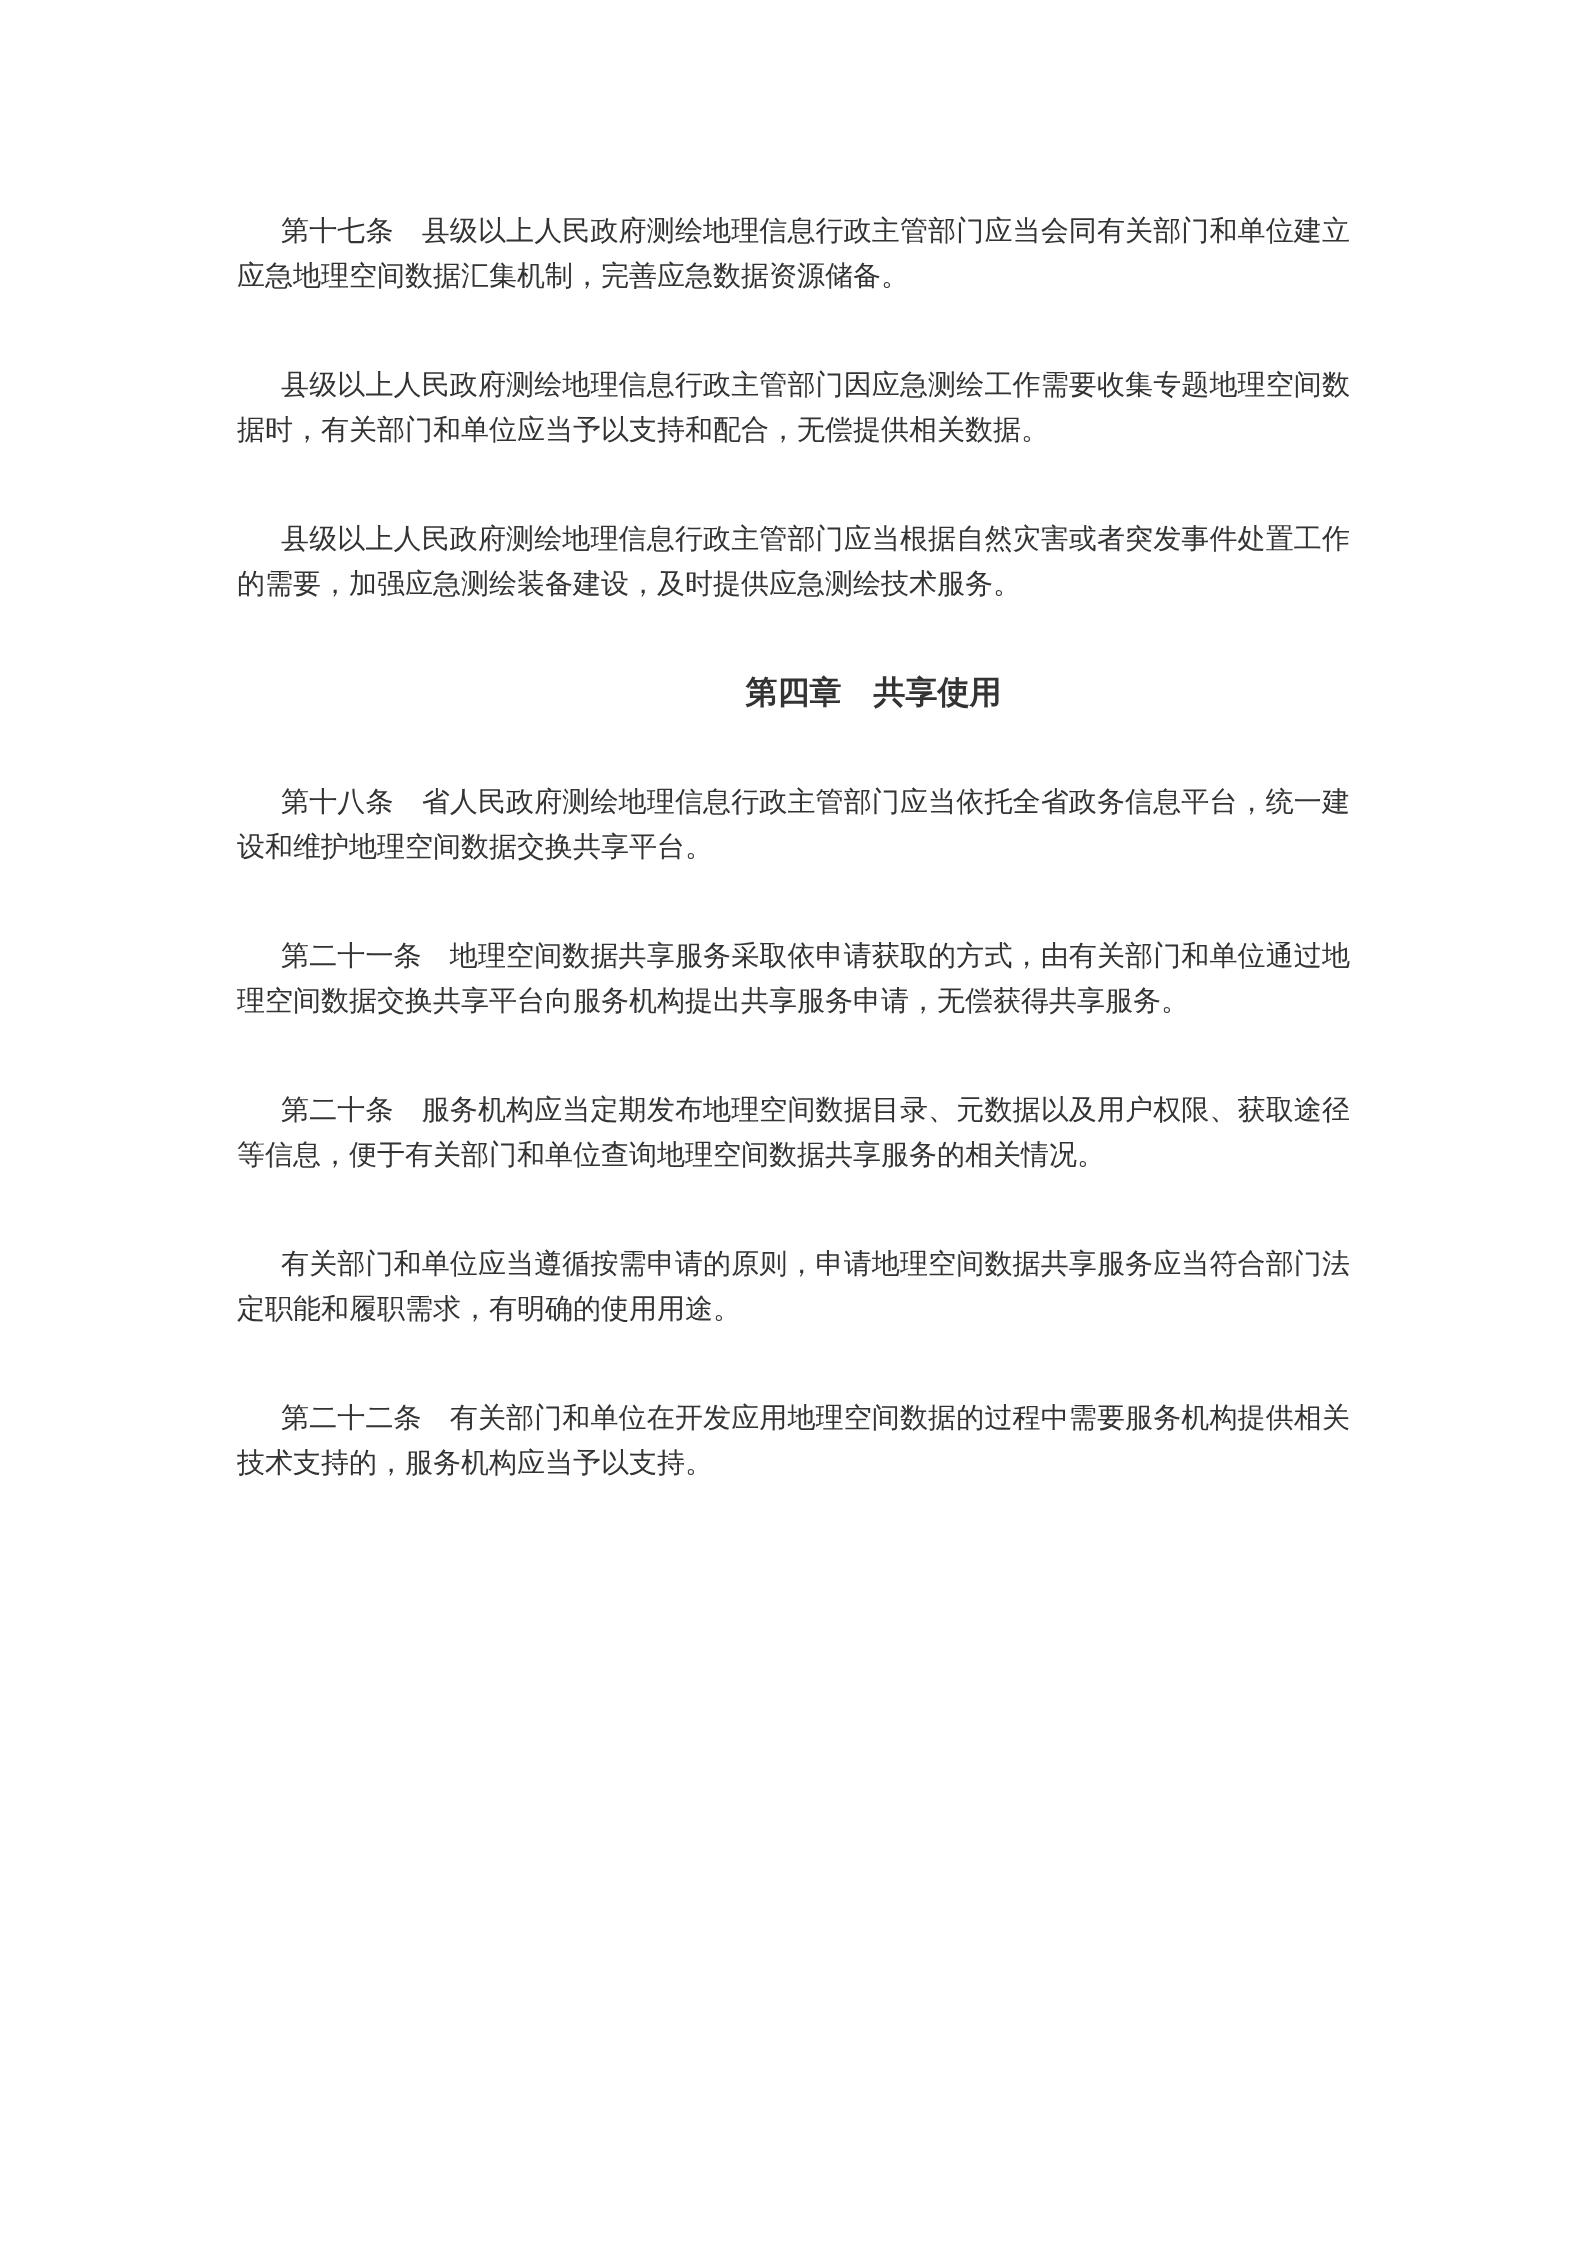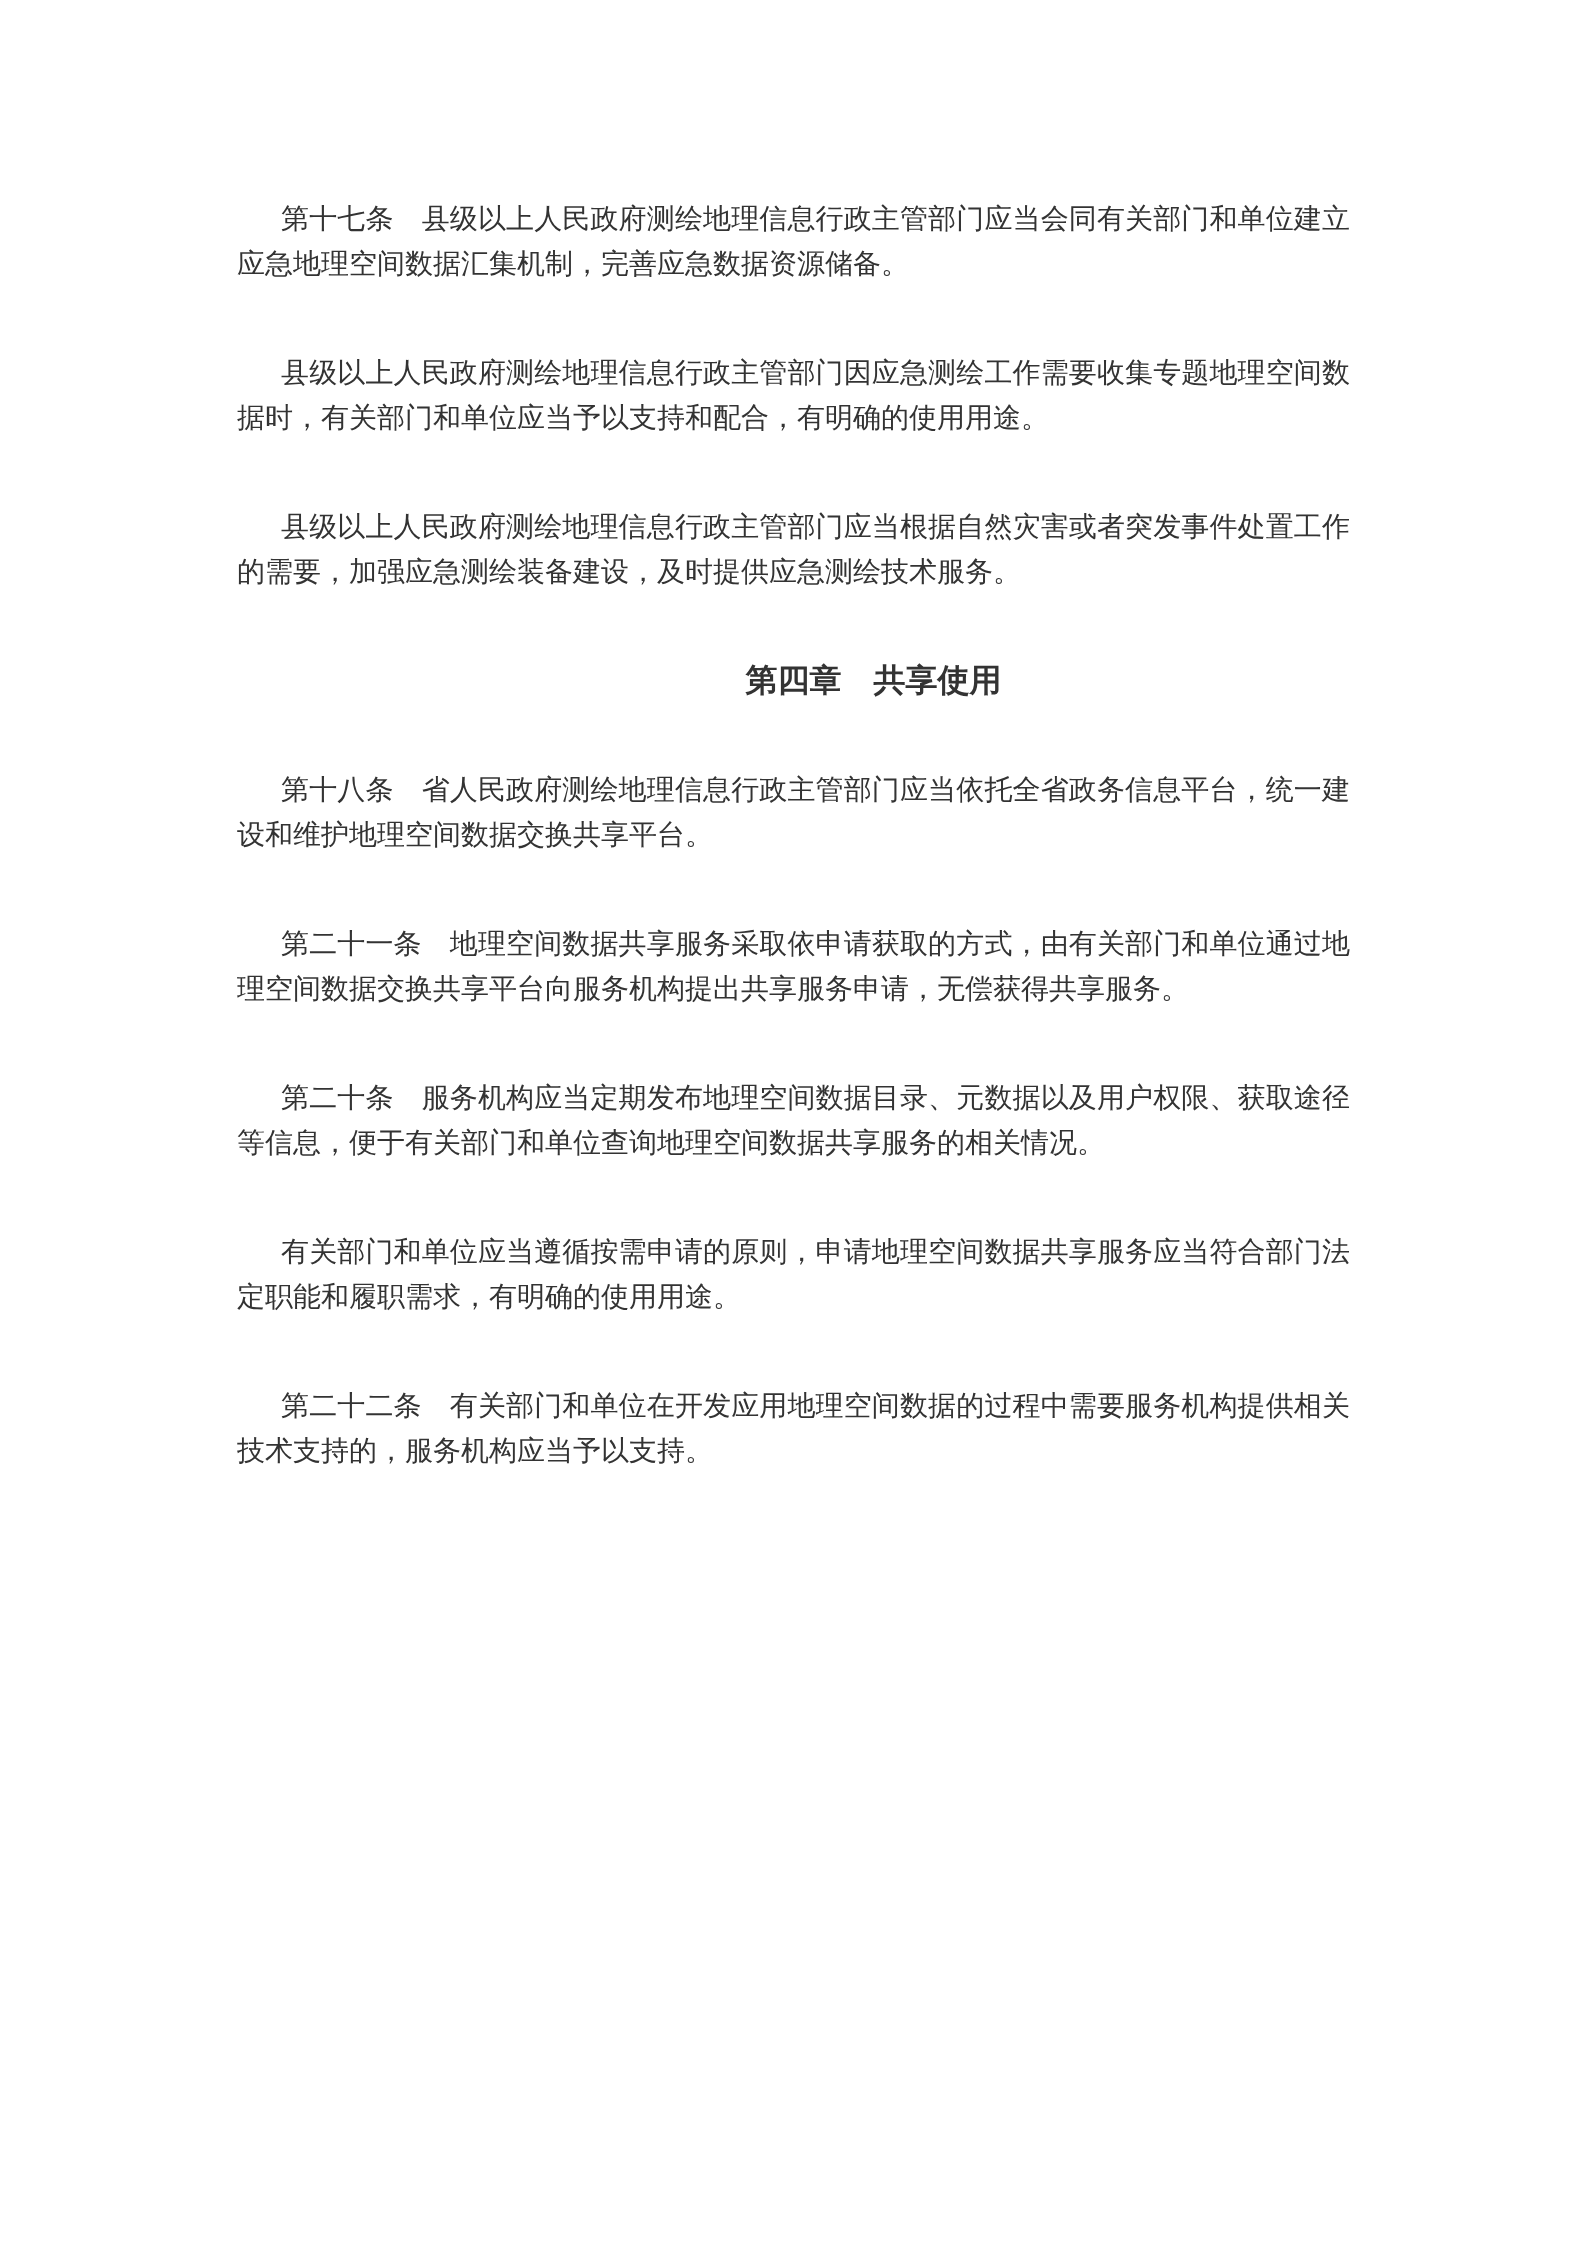--- a/index.html
+++ b/index.html
@@ -14,21 +14,21 @@
     background: #ffffff;
     box-sizing: border-box;
     padding: 196px 236px 0 237px;
     overflow: hidden;
     font-family: "Liberation Serif", "DejaVu Serif", serif;
     color: #333333;
   }
   .para {
     font-size: 28px;
     line-height: 45px;
-    margin: 0 0 64px 0;
+    margin: 12px 0 64px 0;
     text-indent: 44px;
     text-align: justify;
     text-justify: inter-character;
     word-break: normal;
     color: #333333;
   }
   .para:last-child {
     margin-bottom: 0;
   }
   .chapter-heading {
@@ -40,21 +40,21 @@
     text-align: center;
     color: #333333;
   }
 </style>
 </head>
 <body>
 
 <div class="page">
   <div id="doc-content">
       <p class="para">第十七条　县级以上人民政府测绘地理信息行政主管部门应当会同有关部门和单位建立应急地理空间数据汇集机制，完善应急数据资源储备。</p>
-      <p class="para">县级以上人民政府测绘地理信息行政主管部门因应急测绘工作需要收集专题地理空间数据时，有关部门和单位应当予以支持和配合，有明确的使用用途。</p>
+      <p class="para">县级以上人民政府测绘地理信息行政主管部门因应急测绘工作需要收集专题地理空间数据时，有关部门和单位应当予以支持和配合，无偿提供相关数据。</p>
       <p class="para">县级以上人民政府测绘地理信息行政主管部门应当根据自然灾害或者突发事件处置工作的需要，加强应急测绘装备建设，及时提供应急测绘技术服务。</p>
       <p class="chapter-heading">第四章　共享使用</p>
       <p class="para">第十八条　省人民政府测绘地理信息行政主管部门应当依托全省政务信息平台，统一建设和维护地理空间数据交换共享平台。</p>
       <p class="para">第二十一条　地理空间数据共享服务采取依申请获取的方式，由有关部门和单位通过地理空间数据交换共享平台向服务机构提出共享服务申请，无偿获得共享服务。</p>
       <p class="para">第二十条　服务机构应当定期发布地理空间数据目录、元数据以及用户权限、获取途径等信息，便于有关部门和单位查询地理空间数据共享服务的相关情况。</p>
       <p class="para">有关部门和单位应当遵循按需申请的原则，申请地理空间数据共享服务应当符合部门法定职能和履职需求，有明确的使用用途。</p>
       <p class="para">第二十二条　有关部门和单位在开发应用地理空间数据的过程中需要服务机构提供相关技术支持的，服务机构应当予以支持。</p>
     </div>
 </div>
 

